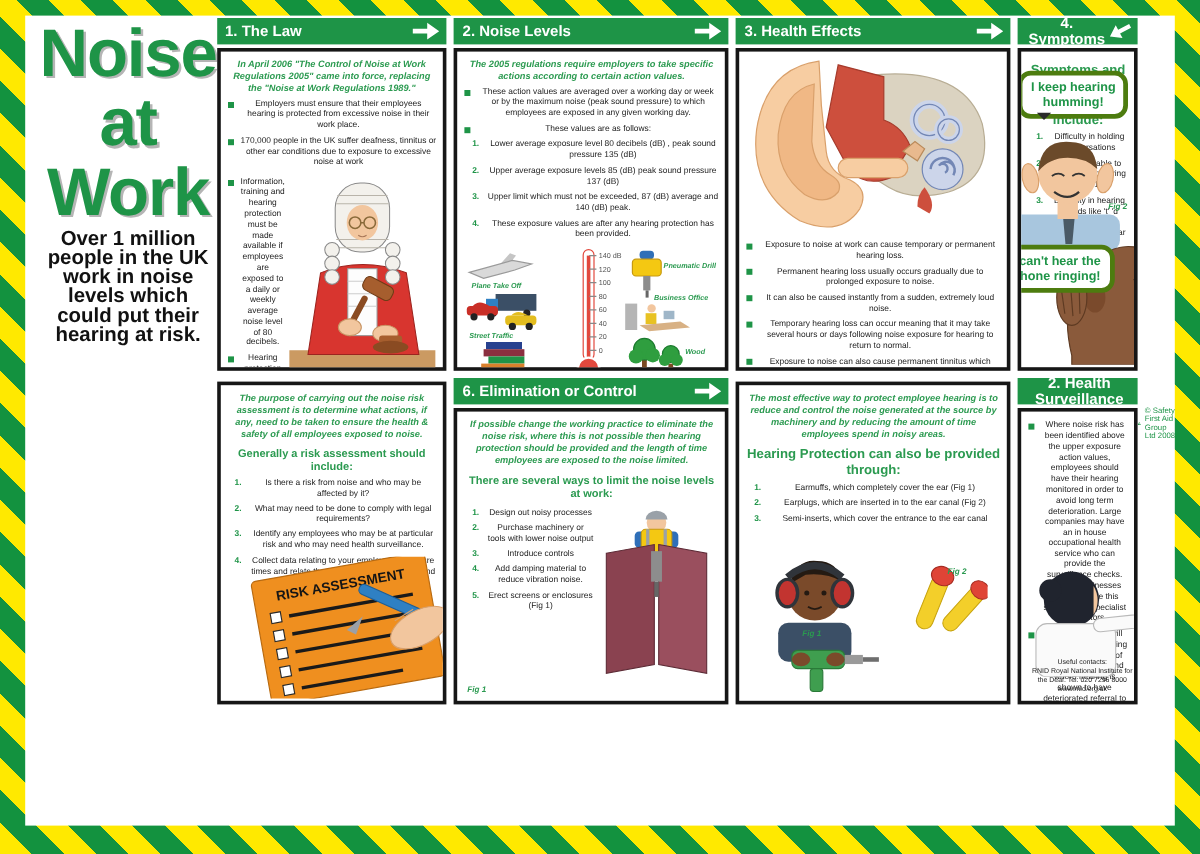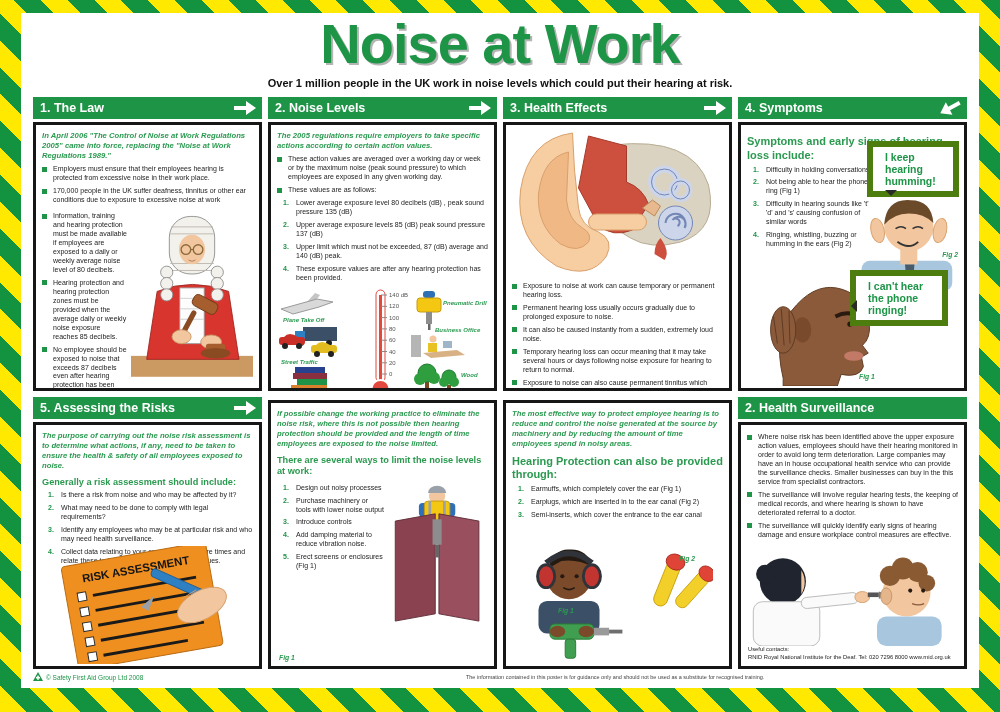--- a/index.html
+++ b/index.html
@@ -2,40 +2,40 @@
 <html><head>
 <meta charset="utf-8">
 <style>
   * { margin:0; padding:0; box-sizing:border-box; }
   body { font-family:"Liberation Sans", sans-serif; }
   .page {
     width:1000px; height:712px;
     background: repeating-linear-gradient(45deg, #ffe900 0 19px, #13923f 19px 38px);
     padding:13px 21px 24px;
   }
-  .sheet { background:#fff; width:100%; height:100%; padding:2px 12px 0; display:flex; flex-direction:column; overflow:hidden; }
+  .sheet { background:#fff; width:100%; height:100%; padding:2px 12px 0; display:flex; flex-direction:row; overflow:hidden; }
   .titleblock { text-align:center; }
   .main-title { font-size:56px; line-height:58px; font-weight:bold; color:#1e9447; letter-spacing:-1px; text-shadow:2px 2px 0 #b5b5b5; }
-  .subtitle { font-size:11px; line-height:16px; font-weight:bold; color:#111; margin:2px 0 6px; }
+  .subtitle { font-size:17px; line-height:16px; font-weight:bold; color:#111; margin:2px 0 6px; }
   .grid { display:grid; grid-template-columns:repeat(4,1fr); grid-template-rows:294px 272px; gap:6px 6px; }
-  .panel { display:flex; flex-direction:column; }
+  .panel { display:flex; flex-direction:column;text-align:center; }
   .panel-header { background:#1e9447; color:#fff; height:22px; flex:0 0 22px; display:flex; align-items:center; justify-content:space-between; padding:0 5px 0 7px; font-weight:bold; font-size:12.5px; }
   .panel-box { border:3px solid #161616; margin-top:3px; flex:1; background:#fff; padding:5px 6px; position:relative; overflow:hidden; font-size:7px; color:#1c1c1c; }
   .intro { color:#2b9a50; font-weight:bold; font-style:italic; font-size:7.7px; line-height:1.32; margin:1px 0 4px; }
   .subhead { color:#2b9a50; font-weight:bold; font-size:9.2px; line-height:1.25; margin:5px 0 3px; }
   ul.bullets { list-style:none; margin-top:3px; }
   ul.bullets li { position:relative; padding-left:11px; margin-bottom:4px; line-height:1.28; }
   ul.bullets li::before { content:""; position:absolute; left:0; top:1.5px; width:5px; height:5px; background:#1e9447; }
   ol.nlist { list-style:none; counter-reset:it; margin:3px 0 0 6px; }
   ol.nlist li { counter-increment:it; position:relative; padding-left:13px; margin-bottom:4px; line-height:1.28; }
   ol.nlist li::before { content:counter(it) "."; position:absolute; left:0; color:#1e9447; font-weight:bold; }
   .figlabel { color:#2b9a50; font-style:italic; font-weight:bold; font-size:6.8px; }
   .split { display:flex; gap:4px; }
   .split .txtcol { flex:1; min-width:0; }
-  .bubble { border:6px solid #4d7c0f; border-radius:0; background:#fff; color:#1e9447; font-weight:bold; font-size:10.5px; line-height:1.15; padding:4px 12px; position:absolute; }
+  .bubble { border:4px solid #4d7c0f; border-radius:11px; background:#fff; color:#1e9447; font-weight:bold; font-size:10.5px; line-height:1.15; padding:4px 0; position:absolute; }
   .bubble::after { content:""; position:absolute; border:6px solid transparent; }
   .tail-bl::after { left:12px; bottom:-11px; border-top-color:#2a2a2a; }
   .tail-l::after { left:-11px; top:55%; border-right-color:#2a2a2a; }
   .abs { position:absolute; }
   svg text.dlabel { font-style:italic; font-weight:bold; font-size:6px; fill:#2b9a50; font-family:"Liberation Sans",sans-serif; }
   svg text.slabel { font-size:6px; fill:#555; font-family:"Liberation Sans",sans-serif; }
   svg text.cardtxt { font-weight:bold; font-size:12px; fill:#151515; font-family:"Liberation Sans",sans-serif; }
   .contacts { font-size:5.8px; color:#222; line-height:1.35; position:absolute; left:7px; bottom:4px; }
   .footer { display:flex; align-items:center; margin-top:3px; }
   .footer-left { color:#1e9447; font-size:6.5px; display:flex; align-items:center; gap:3px; }
@@ -278,26 +278,20 @@
             <line x1="30" y1="48" x2="34" y2="76" stroke="#5d3a22"></line>
               <line x1="38" y1="40" x2="41" y2="78" stroke="#5d3a22"></line>
               <line x1="46" y1="42" x2="47" y2="76" stroke="#5d3a22"></line>
           </svg>
           <div class="bubble tail-l" style="right:16px; bottom:62px; width:98px;">I can't hear the phone ringing!</div>
           <span class="figlabel abs" style="left:118px; bottom:8px;">Fig 1</span>
         </div>
       </section>
 
       <section class="panel">
-        <div class="panel-header">
-          <span>5. Assessing the Risks</span>
-          <svg width="24" height="16" viewBox="0 0 24 16">
-              <polygon points="1,6 13,6 13,1 23,8 13,15 13,10 1,10" fill="#fff"></polygon>
-            </svg>
-        </div>
         <div class="panel-box">
           <p class="intro">The purpose of carrying out the noise risk assessment is to determine what actions, if any, need to be taken to ensure the health &amp; safety of all employees exposed to noise.</p>
           <div class="subhead">Generally a risk assessment should include:</div>
           <ol class="nlist">
             <li>Is there a risk from noise and who may be affected by it?</li>
             <li>What may need to be done to comply with legal requirements?</li>
             <li>Identify any employees who may be at particular risk and who may need health surveillance.</li>
             <li>Collect data relating to your employees exposure times and relate these to the exposure action and limit values.</li>
           </ol>
           <svg class="abs" style="left:6px; bottom:2px;" width="200" height="118" viewBox="0 0 210 124">
@@ -319,20 +313,26 @@
               <polygon points="118,52 104,64 112,68" fill="#9aa0a8"></polygon>
               <rect x="112" y="38" width="74" height="9" rx="4" fill="#2f80c3" stroke="#1d5e96" transform="rotate(24 150 42)"></rect>
               <ellipse cx="168" cy="62" rx="28" ry="15" fill="#f2c69e" stroke="#d9a06b" transform="rotate(-28 168 62)"></ellipse>
               <path d="M146,56 l16,-10" stroke="#d9a06b" fill="none"></path>
             </g>
           </svg>
         </div>
       </section>
 
       <section class="panel">
+        <div class="panel-header">
+          <span>6. Elimination or Control</span>
+          <svg width="24" height="16" viewBox="0 0 24 16">
+              <polygon points="1,6 13,6 13,1 23,8 13,15 13,10 1,10" fill="#fff"></polygon>
+            </svg>
+        </div>
         <div class="panel-box">
           <p class="intro">If possible change the working practice to eliminate the noise risk, where this is not possible then hearing protection should be provided and the length of time employees are exposed to the noise limited.</p>
           <div class="subhead">There are several ways to limit the noise levels at work:</div>
           <div class="split">
             <ol class="nlist txtcol">
               <li>Design out noisy processes</li>
               <li>Purchase machinery or tools with lower noise output</li>
               <li>Introduce controls</li>
               <li>Add damping material to reduce vibration noise.</li>
               <li>Erect screens or enclosures (Fig 1)</li>

